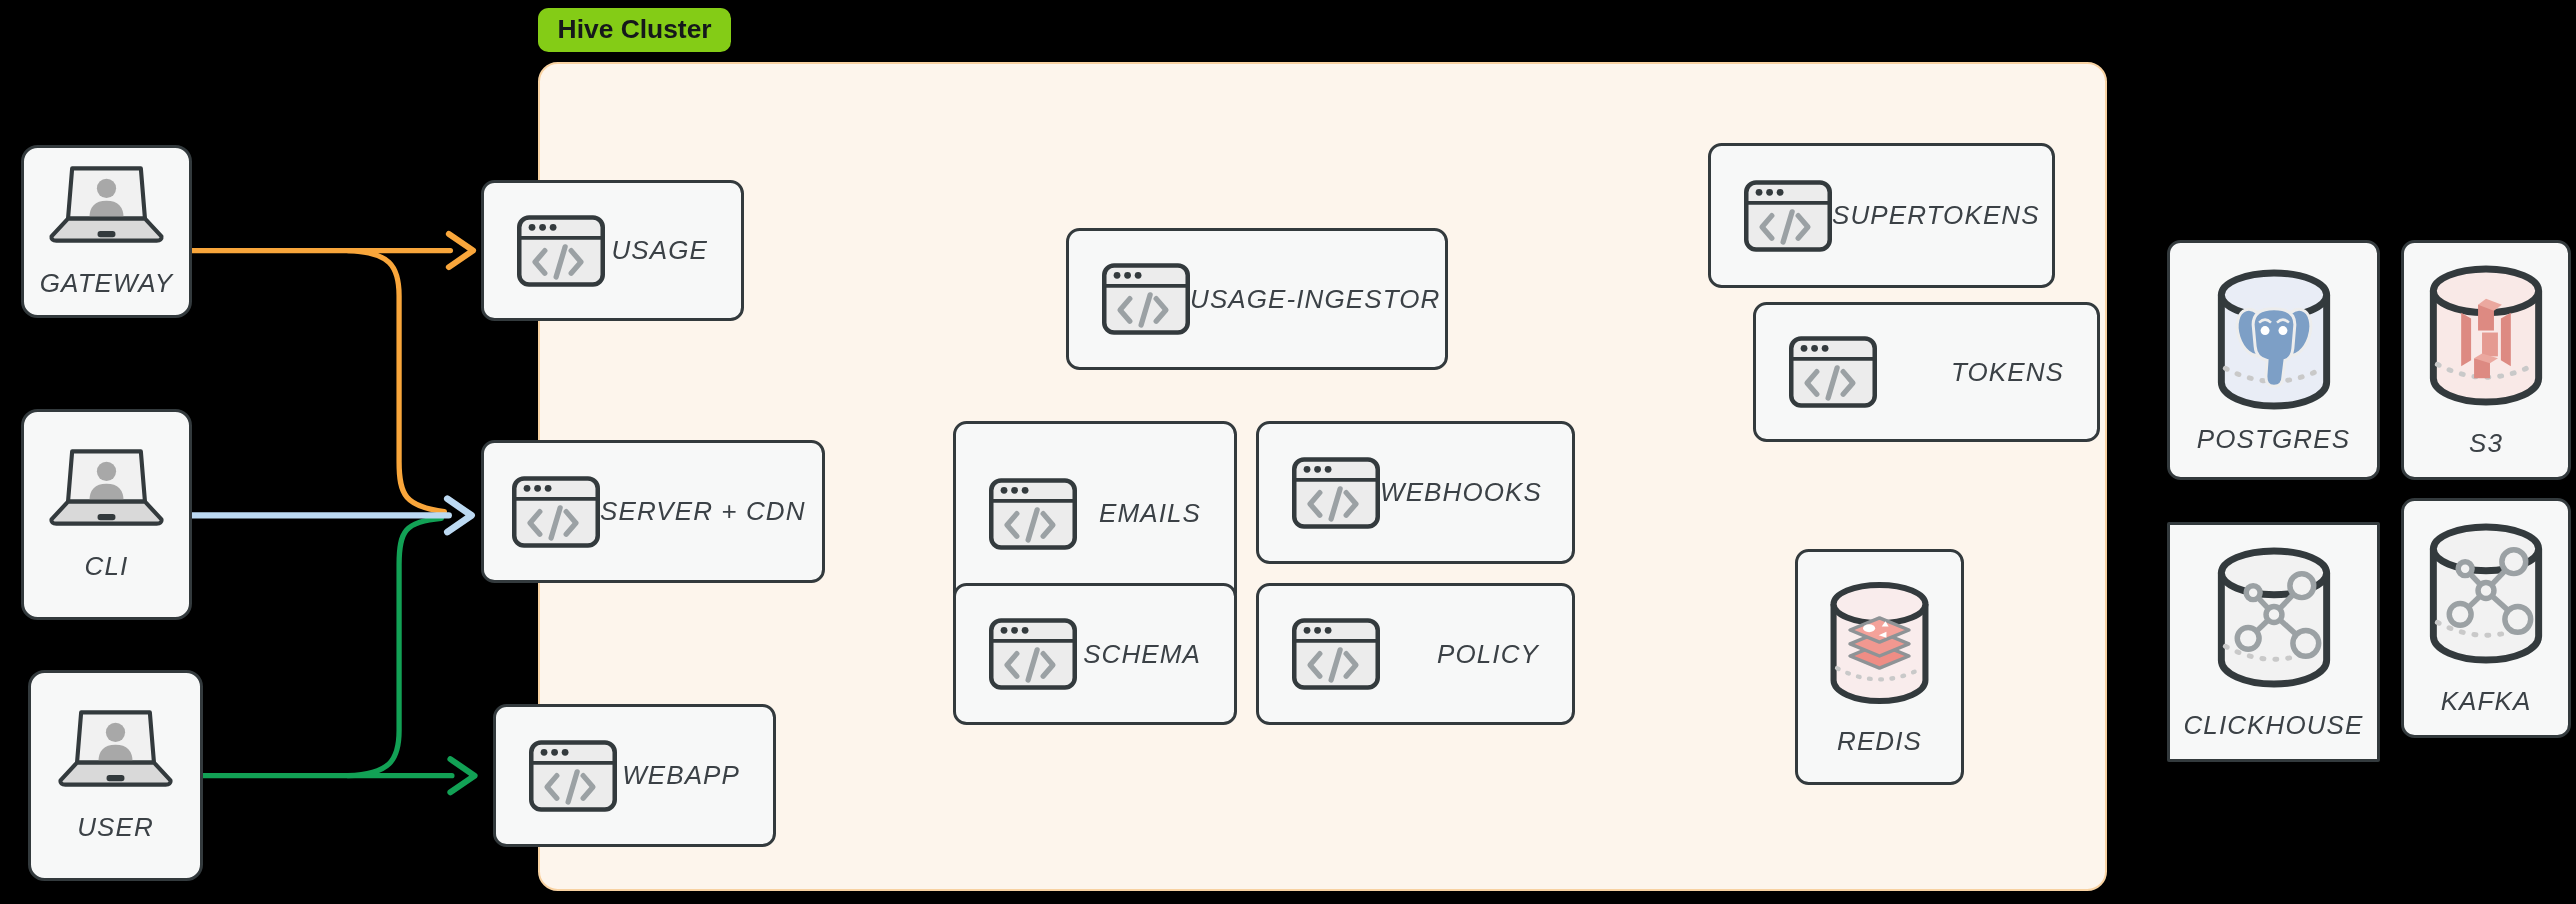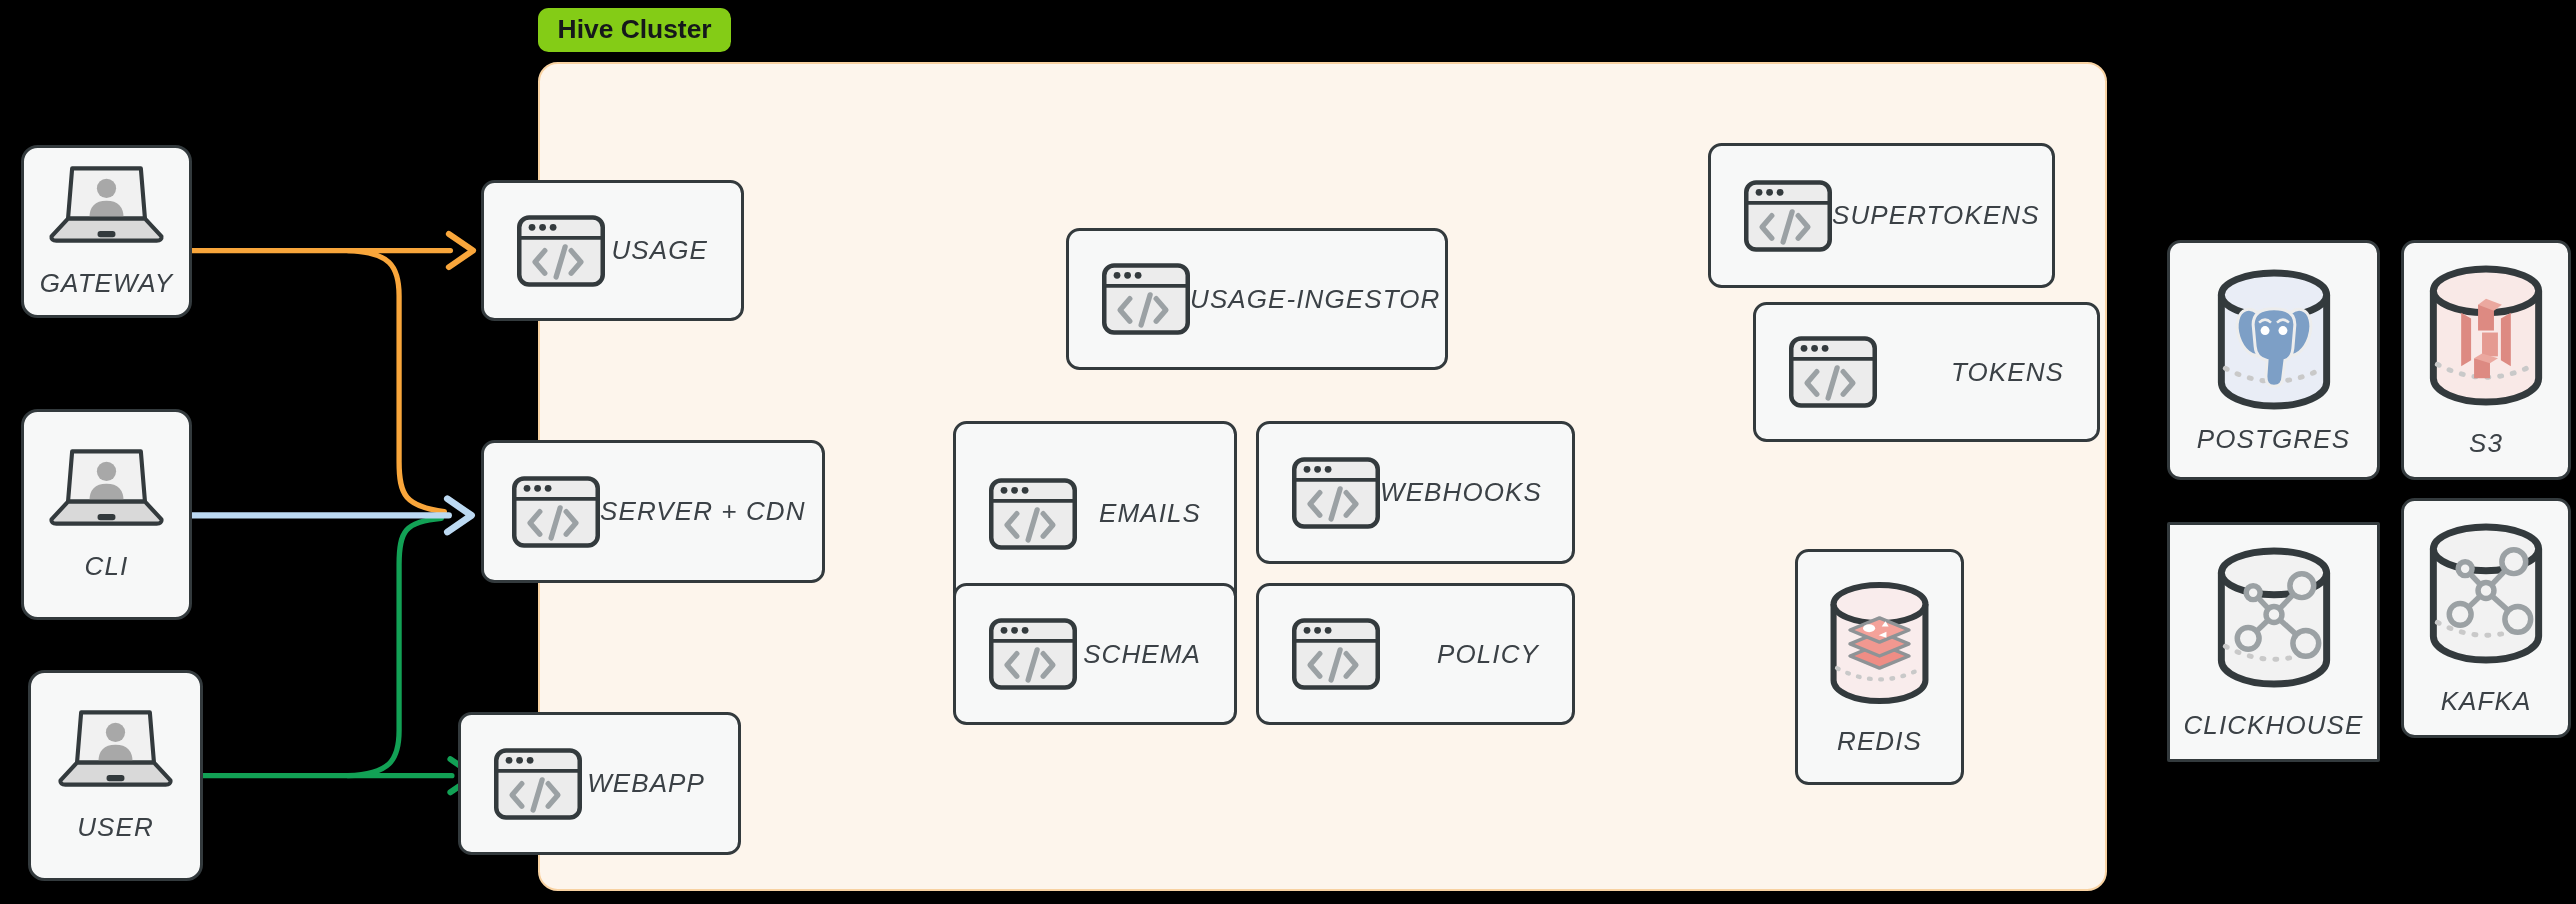--- a/index.html
+++ b/index.html
@@ -117,21 +117,21 @@
         <g fill="none" stroke="#9BA1A4" stroke-width="7" stroke-linecap="round" stroke-linejoin="round">
           <path d="M37 47 L24 62 L37 77"></path>
             <path d="M64 42 L52 82"></path>
             <path d="M72 47 L85 62 L72 77"></path>
         </g>
       </svg>
     </span>
     <span class="lbl">SERVER + CDN</span>
   </div>
 
-  <div class="abs svc" style="left:458px;top:704px;width:283px;height:143px;margin-top:8px;">
+  <div class="abs svc" style="left:493px;top:704px;width:283px;height:143px;">
     <span>
       <svg width="88" height="72" viewBox="0 0 117 95">
         <rect x="3" y="3" width="111" height="89" rx="13" fill="#ECECEC" stroke="#333A3D" stroke-width="6"></rect>
         <path d="M3 30 H114" stroke="#333A3D" stroke-width="5"></path>
         <circle cx="20" cy="16" r="4.5" fill="#333A3D"></circle>
           <circle cx="34" cy="16" r="4.5" fill="#333A3D"></circle>
           <circle cx="48" cy="16" r="4.5" fill="#333A3D"></circle>
         <g fill="none" stroke="#9BA1A4" stroke-width="7" stroke-linecap="round" stroke-linejoin="round">
           <path d="M37 47 L24 62 L37 77"></path>
             <path d="M64 42 L52 82"></path>

